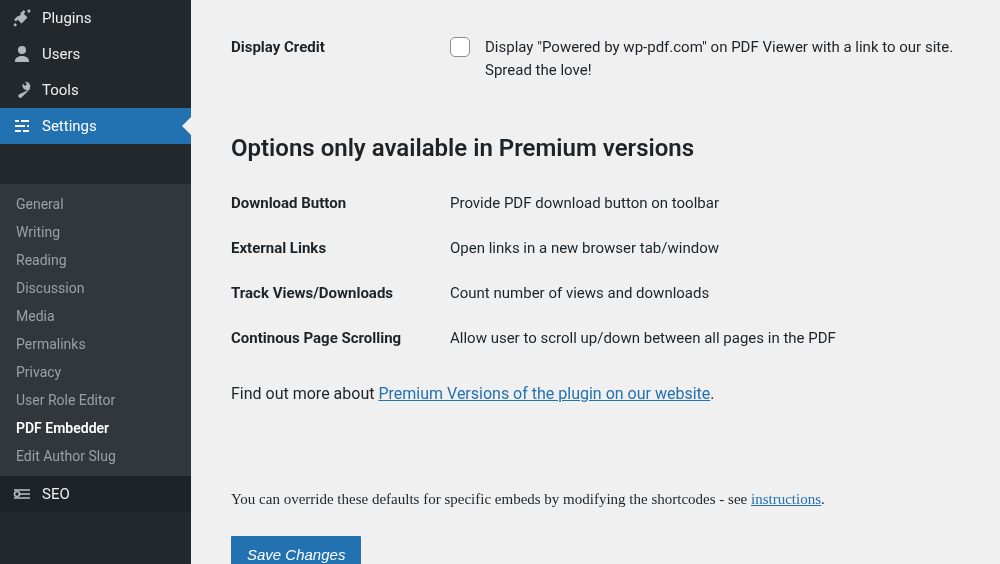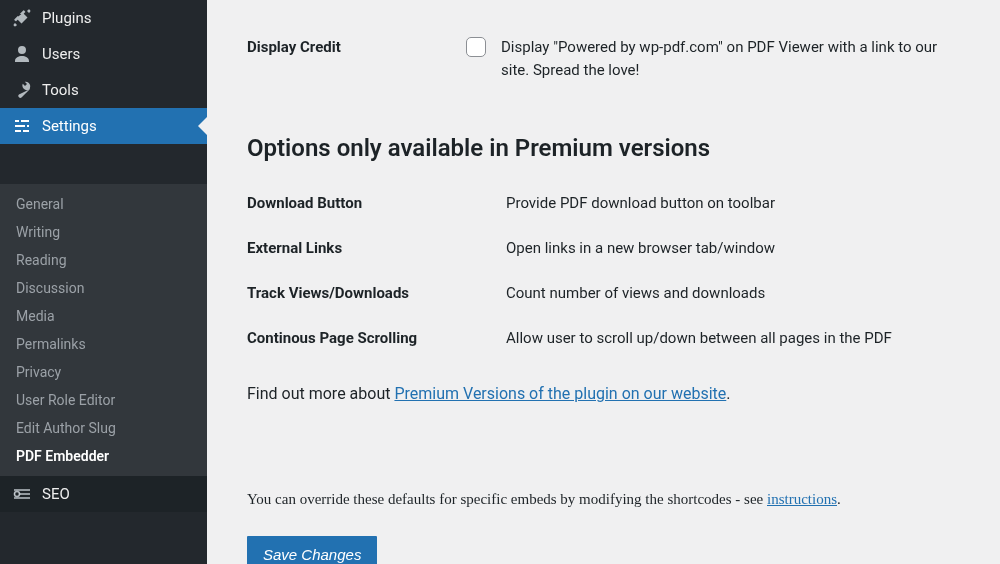--- a/index.html
+++ b/index.html
@@ -1,35 +1,35 @@
 <!DOCTYPE html>
 <html><head>
   <meta charset="utf-8">
   <style>
     * { margin:0; padding:0; box-sizing:border-box; }
     html, body { width:1000px; height:564px; overflow:hidden; font-family:-apple-system, BlinkMacSystemFont, "Segoe UI", Roboto, Helvetica, Arial, sans-serif; }
     .app { display:flex; width:100%; height:100%; }
-    .sidebar { width:207px; background:#23282d; color:#eee; display:flex; flex-direction:column; font-size:15px; }
+    .sidebar { width:191px; background:#23282d; color:#eee; display:flex; flex-direction:column; font-size:15px; }
     .menu-item { display:flex; align-items:center; gap:10px; padding:8px 8px 8px 12px; color:#eee; cursor:pointer; }
     .menu-item.active { background:#2271b1; color:#fff; position:relative; }
     .menu-item.active::after { content:""; position:absolute; right:-1px; top:50%; transform:translateY(-50%); width:0; height:0; border-top:10px solid transparent; border-bottom:10px solid transparent; border-right:10px solid #f0f0f1; }
     .menu-icon { width:20px; height:20px; display:flex; align-items:center; justify-content:center; color:rgba(240,246,252,0.7); }
     .menu-item.active .menu-icon { color:#fff; }
     .submenu { background:#32373c; display:flex; flex-direction:column; padding:6px 0;margin-top:40px; }
     .submenu-item { padding:6px 0 6px 16px; color:#9ba1a7; font-size:14px; cursor:pointer; }
     .submenu-item.current { color:#fff; font-weight:600; }
     .seo-item { background:#1d2327; display:flex; align-items:center; gap:10px; padding:8px 8px 8px 12px; color:#eee; cursor:pointer; }
     .main { flex:1; background:#f0f0f1; padding:16px 38px 40px 40px; color:#1d2327; overflow:auto; }
     .form-row { display:flex; align-items:flex-start; gap:0; padding:20px 0 0 0; }
     .form-label { width:219px; font-weight:700; font-size:15px; line-height:1.5; }
     .form-field { flex:1; display:flex; align-items:flex-start; gap:15px; font-size:15px; line-height:1.55; }
     .checkbox { width:20px; height:20px; border:1px solid #8c8f94; border-radius:5px; background:#fff; flex-shrink:0; margin-top:1px; }
     .field-text { color:#1d2327; }
     h2.section { font-size:24px; font-weight:600; padding:50px 0 10px 0; line-height:1.3; }
-    .opt-row { display:flex; padding:18px 0 4px 0; font-size:15px;gap:40px; }
+    .opt-row { display:flex; padding:18px 0 4px 0; font-size:15px; }
     .opt-label { width:219px; font-weight:700; line-height:1.5; }
     .opt-desc { flex:1; line-height:1.55; }
     a.link { color:#2271b1; text-decoration:underline; }
     .info-p { font-size:16px; line-height:1.55; padding-top:27px; }
     .gap-p { font-size:15px; line-height:1.55; padding-top:82px;font-family:Liberation Serif, serif; }
     .save-btn { margin-top:24px; background:#2271b1; color:#fff; border:none; border-radius:1px; padding:10px 16px; font-size:15px; cursor:pointer;font-style:italic; }
     svg { width:20px; height:20px; display:block; }
   </style>
 </head>
 <body>
@@ -75,22 +75,22 @@
 
     <div class="submenu">
       <div class="submenu-item"><span>General</span></div>
       <div class="submenu-item"><span>Writing</span></div>
       <div class="submenu-item"><span>Reading</span></div>
       <div class="submenu-item"><span>Discussion</span></div>
       <div class="submenu-item"><span>Media</span></div>
       <div class="submenu-item"><span>Permalinks</span></div>
       <div class="submenu-item"><span>Privacy</span></div>
       <div class="submenu-item"><span>User Role Editor</span></div>
+      <div class="submenu-item current"><span>PDF Embedder</span></div>
       <div class="submenu-item"><span>Edit Author Slug</span></div>
-      <div class="submenu-item current"><span>PDF Embedder</span></div>
     </div>
 
     <div class="seo-item">
       <span class="menu-icon">
         <svg viewBox="0 0 20 20" fill="none" stroke="currentColor" stroke-width="1.6">
             <line x1="2" y1="6" x2="18" y2="6"></line>
             <line x1="2" y1="10" x2="18" y2="10"></line>
             <line x1="2" y1="14" x2="18" y2="14"></line>
             <circle cx="5" cy="10" r="2.5" fill="#1d2327"></circle>
           </svg>

